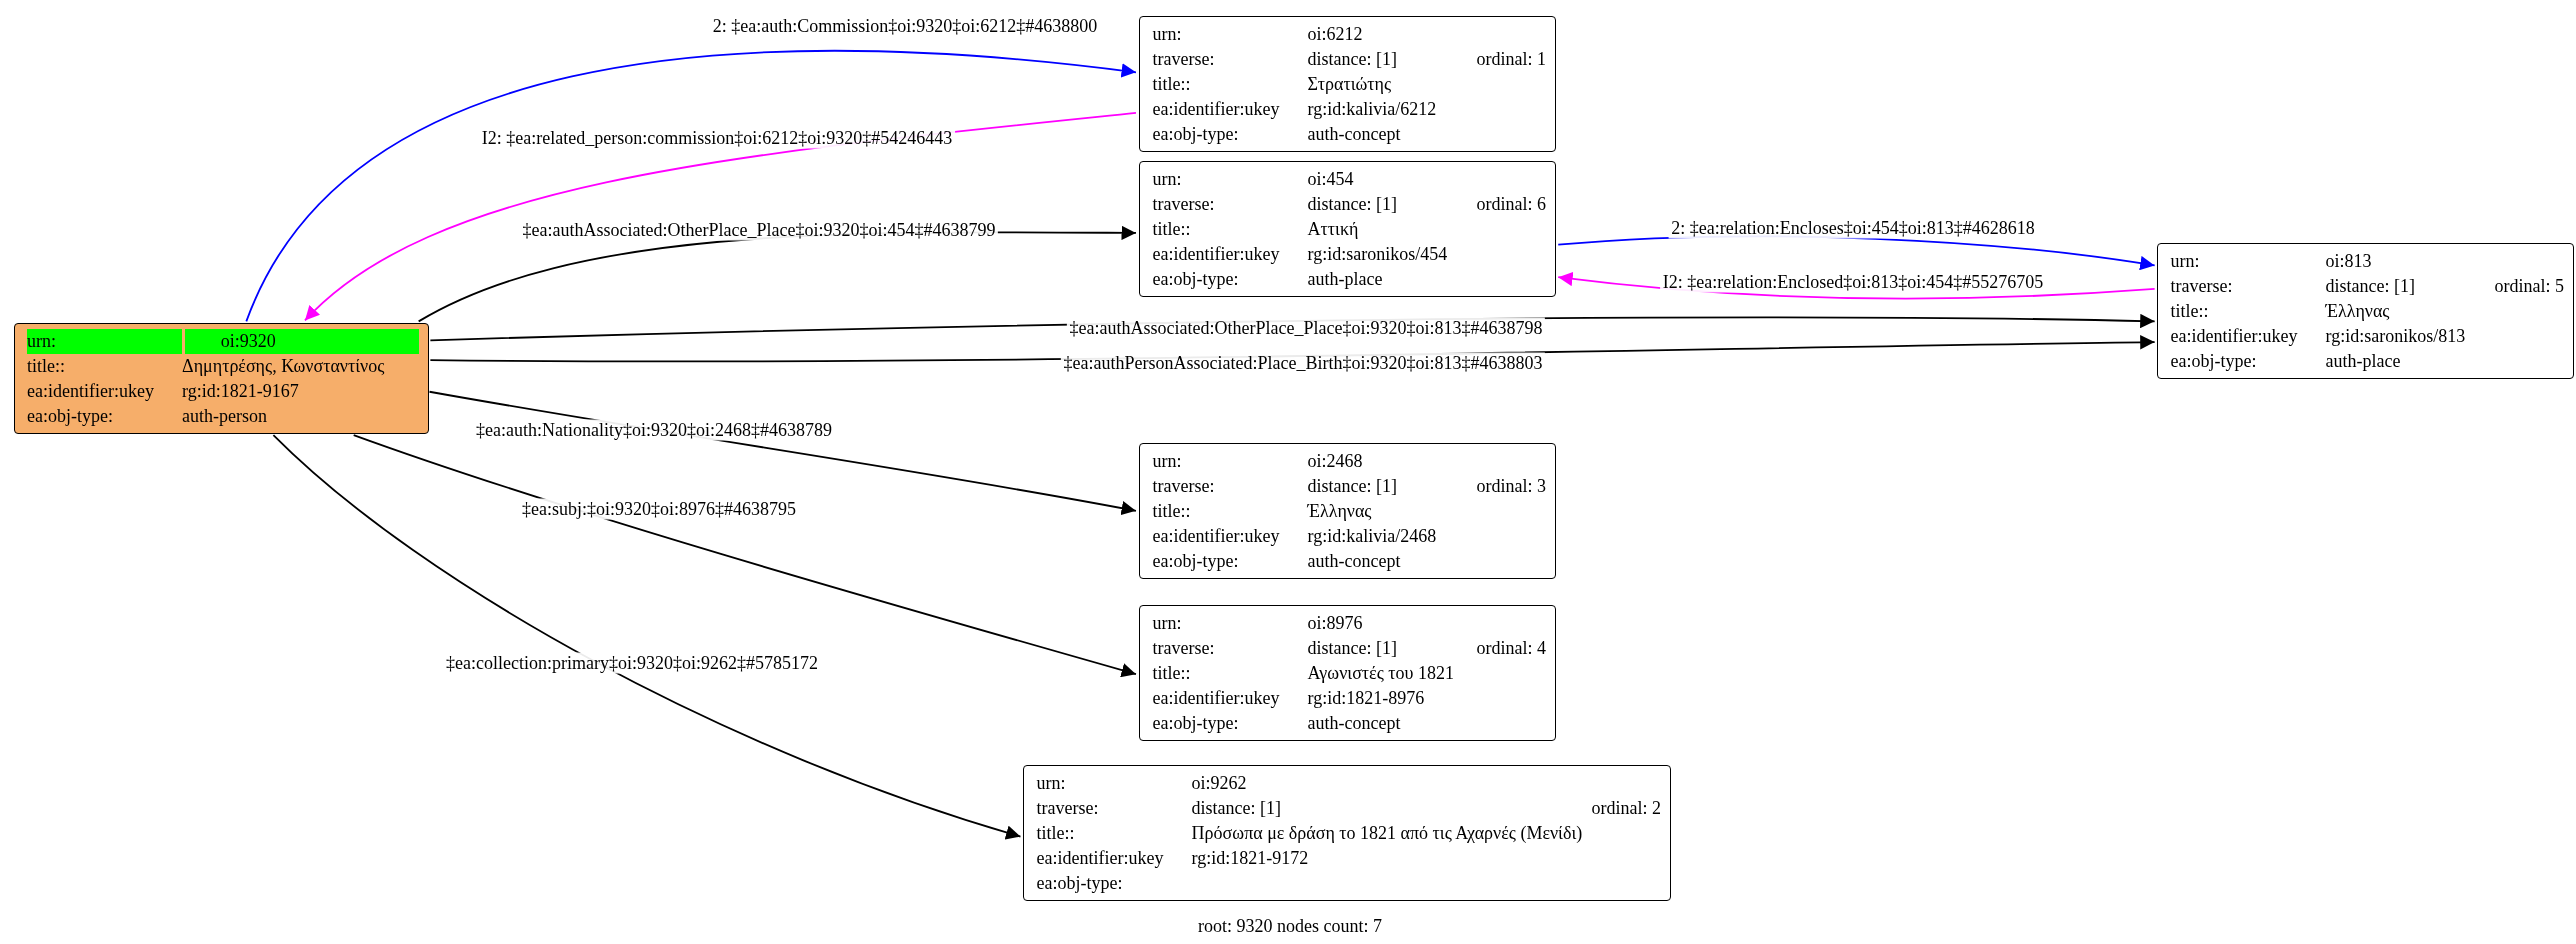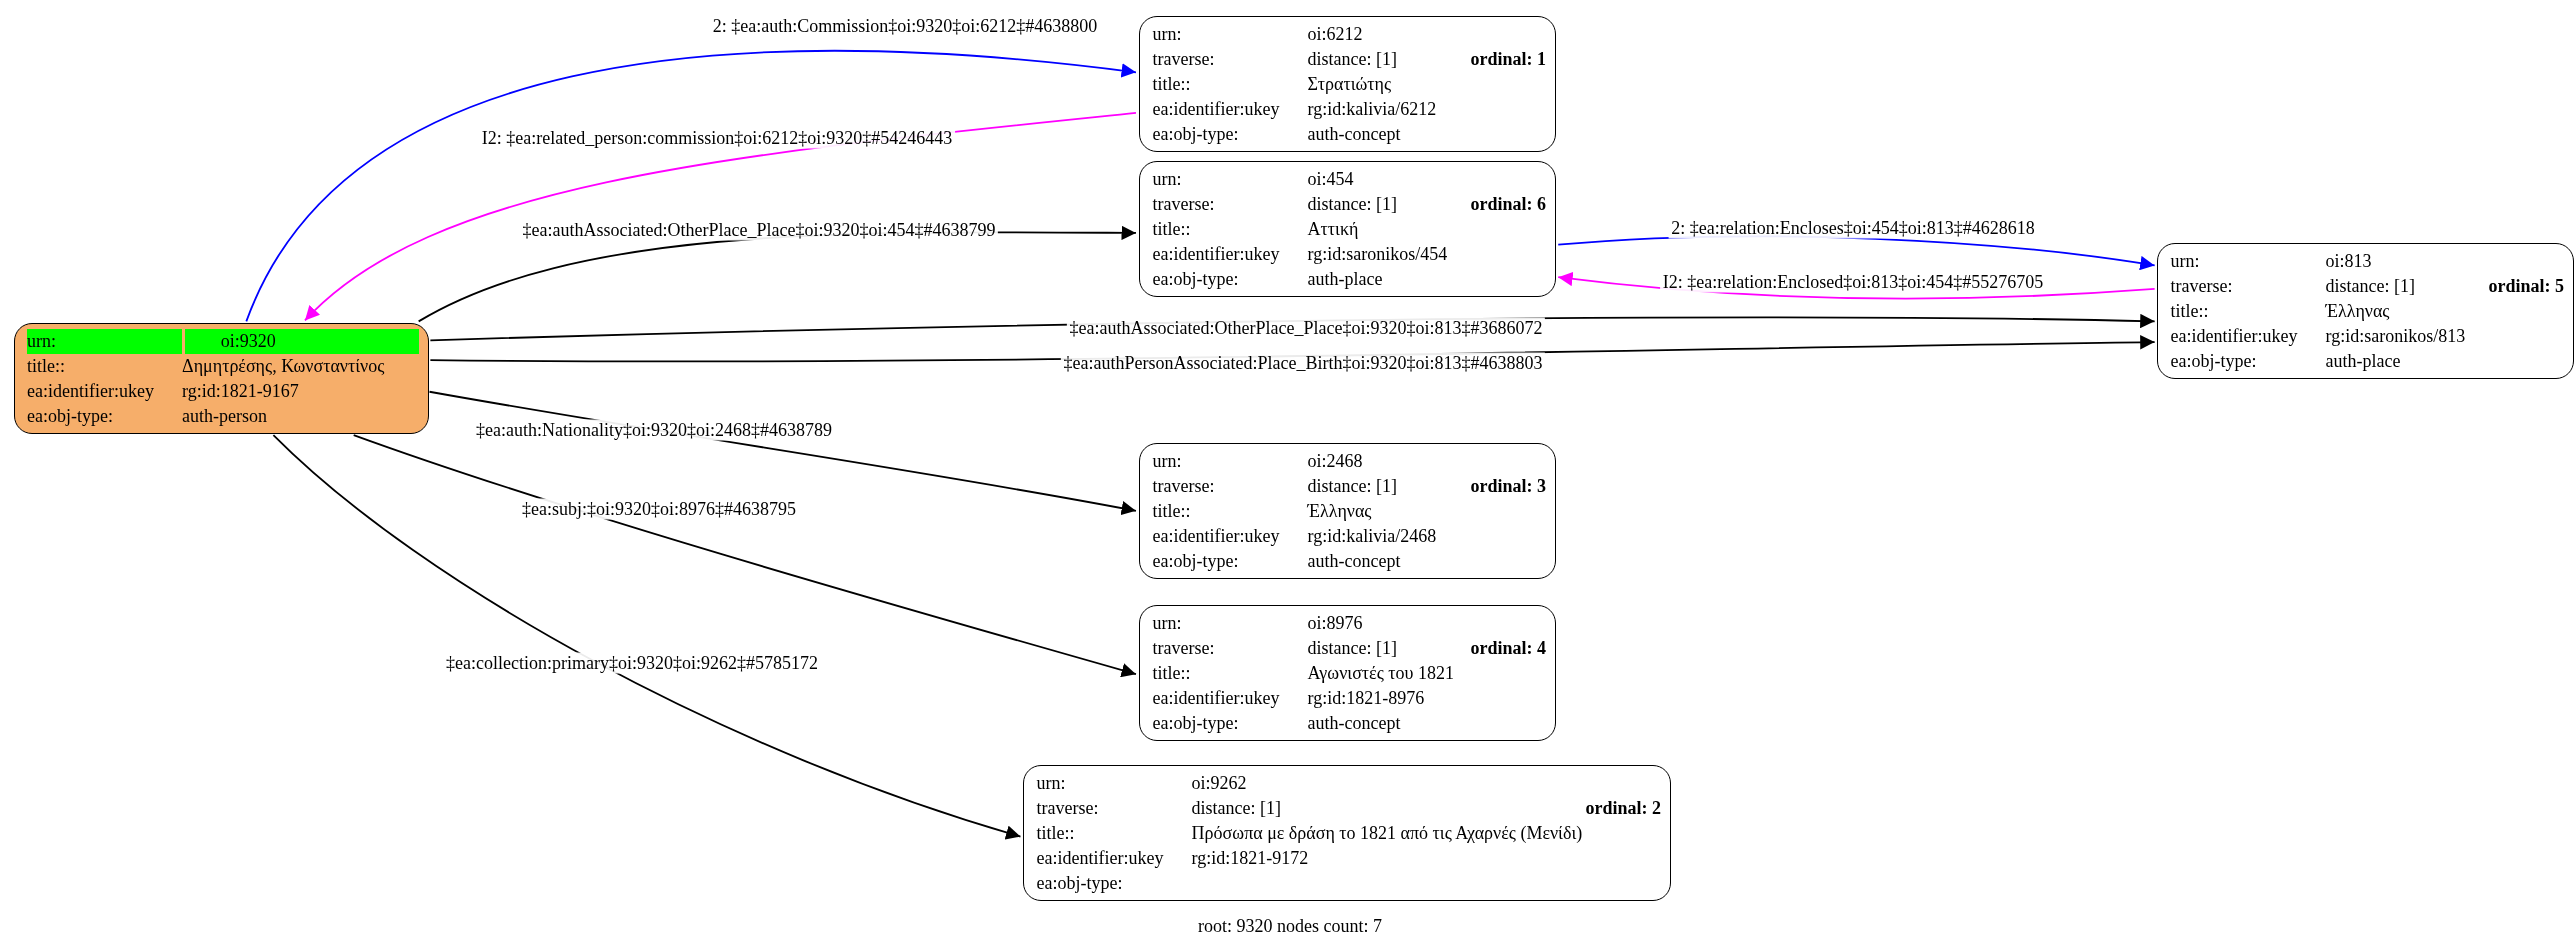--- a/index.html
+++ b/index.html
@@ -10,29 +10,29 @@
     font-family:"Liberation Serif","DejaVu Serif",serif;
     font-size:18px;
     color:var(--text,#000);
     overflow:hidden;
   }
   svg.edges{position:absolute;left:0;top:0;z-index:1;}
   .node{
     position:absolute;
     background:var(--node-bg,#fff);
     border:1.8px solid var(--node-border,#000);
-    border-radius:18px;
+    border-radius:4px;
     padding:4.5px 0;
     z-index:2;
     box-sizing:border-box;
   }
   .node .row{display:flex;line-height:25px;padding:0 9px 0 12.6px;}
   .node .lbl{flex:0 0 155px;white-space:nowrap;}
   .node .val{flex:1 1 auto;white-space:pre-wrap;}
-  .node .extra{margin-left:29px;white-space:nowrap;font-weight:bold;}
+  .node .extra{margin-left:29px;white-space:nowrap;}
   #node-root{background:var(--root-bg,#f6ae6a);}
   #node-root .row.hl .lbl{background:var(--highlight-green,#0f0);margin-right:2.7px;}
   #node-root .row.hl .val{background:var(--highlight-green,#0f0);padding-left:36px;}
   .edge-label{
     position:absolute;
     transform:translate(-50%,-50%);
     white-space:nowrap;
     background:rgba(255,255,255,0.92);
     padding:0 2.7px;
     z-index:3;
@@ -254,21 +254,21 @@
     <div class="row">
       <span class="lbl">ea:obj-type:</span>
     </div>
   </div>
 
   <div class="edge-label" id="el0">2: ‡ea:auth:Commission‡oi:9320‡oi:6212‡#4638800</div>
   <div class="edge-label" id="el1">I2: ‡ea:related_person:commission‡oi:6212‡oi:9320‡#54246443</div>
   <div class="edge-label" id="el2">‡ea:authAssociated:OtherPlace_Place‡oi:9320‡oi:454‡#4638799</div>
   <div class="edge-label" id="el3">2: ‡ea:relation:Encloses‡oi:454‡oi:813‡#4628618</div>
   <div class="edge-label" id="el4">I2: ‡ea:relation:Enclosed‡oi:813‡oi:454‡#55276705</div>
-  <div class="edge-label" id="el5">‡ea:authAssociated:OtherPlace_Place‡oi:9320‡oi:813‡#3686072</div>
+  <div class="edge-label" id="el5">‡ea:authAssociated:OtherPlace_Place‡oi:9320‡oi:813‡#4638798</div>
   <div class="edge-label" id="el6">‡ea:authPersonAssociated:Place_Birth‡oi:9320‡oi:813‡#4638803</div>
   <div class="edge-label" id="el7">‡ea:auth:Nationality‡oi:9320‡oi:2468‡#4638789</div>
   <div class="edge-label" id="el8">‡ea:subj:‡oi:9320‡oi:8976‡#4638795</div>
   <div class="edge-label" id="el9">‡ea:collection:primary‡oi:9320‡oi:9262‡#5785172</div>
 
   <div class="caption">root: 9320 nodes count: 7</div>
 
 </div>
 
 

